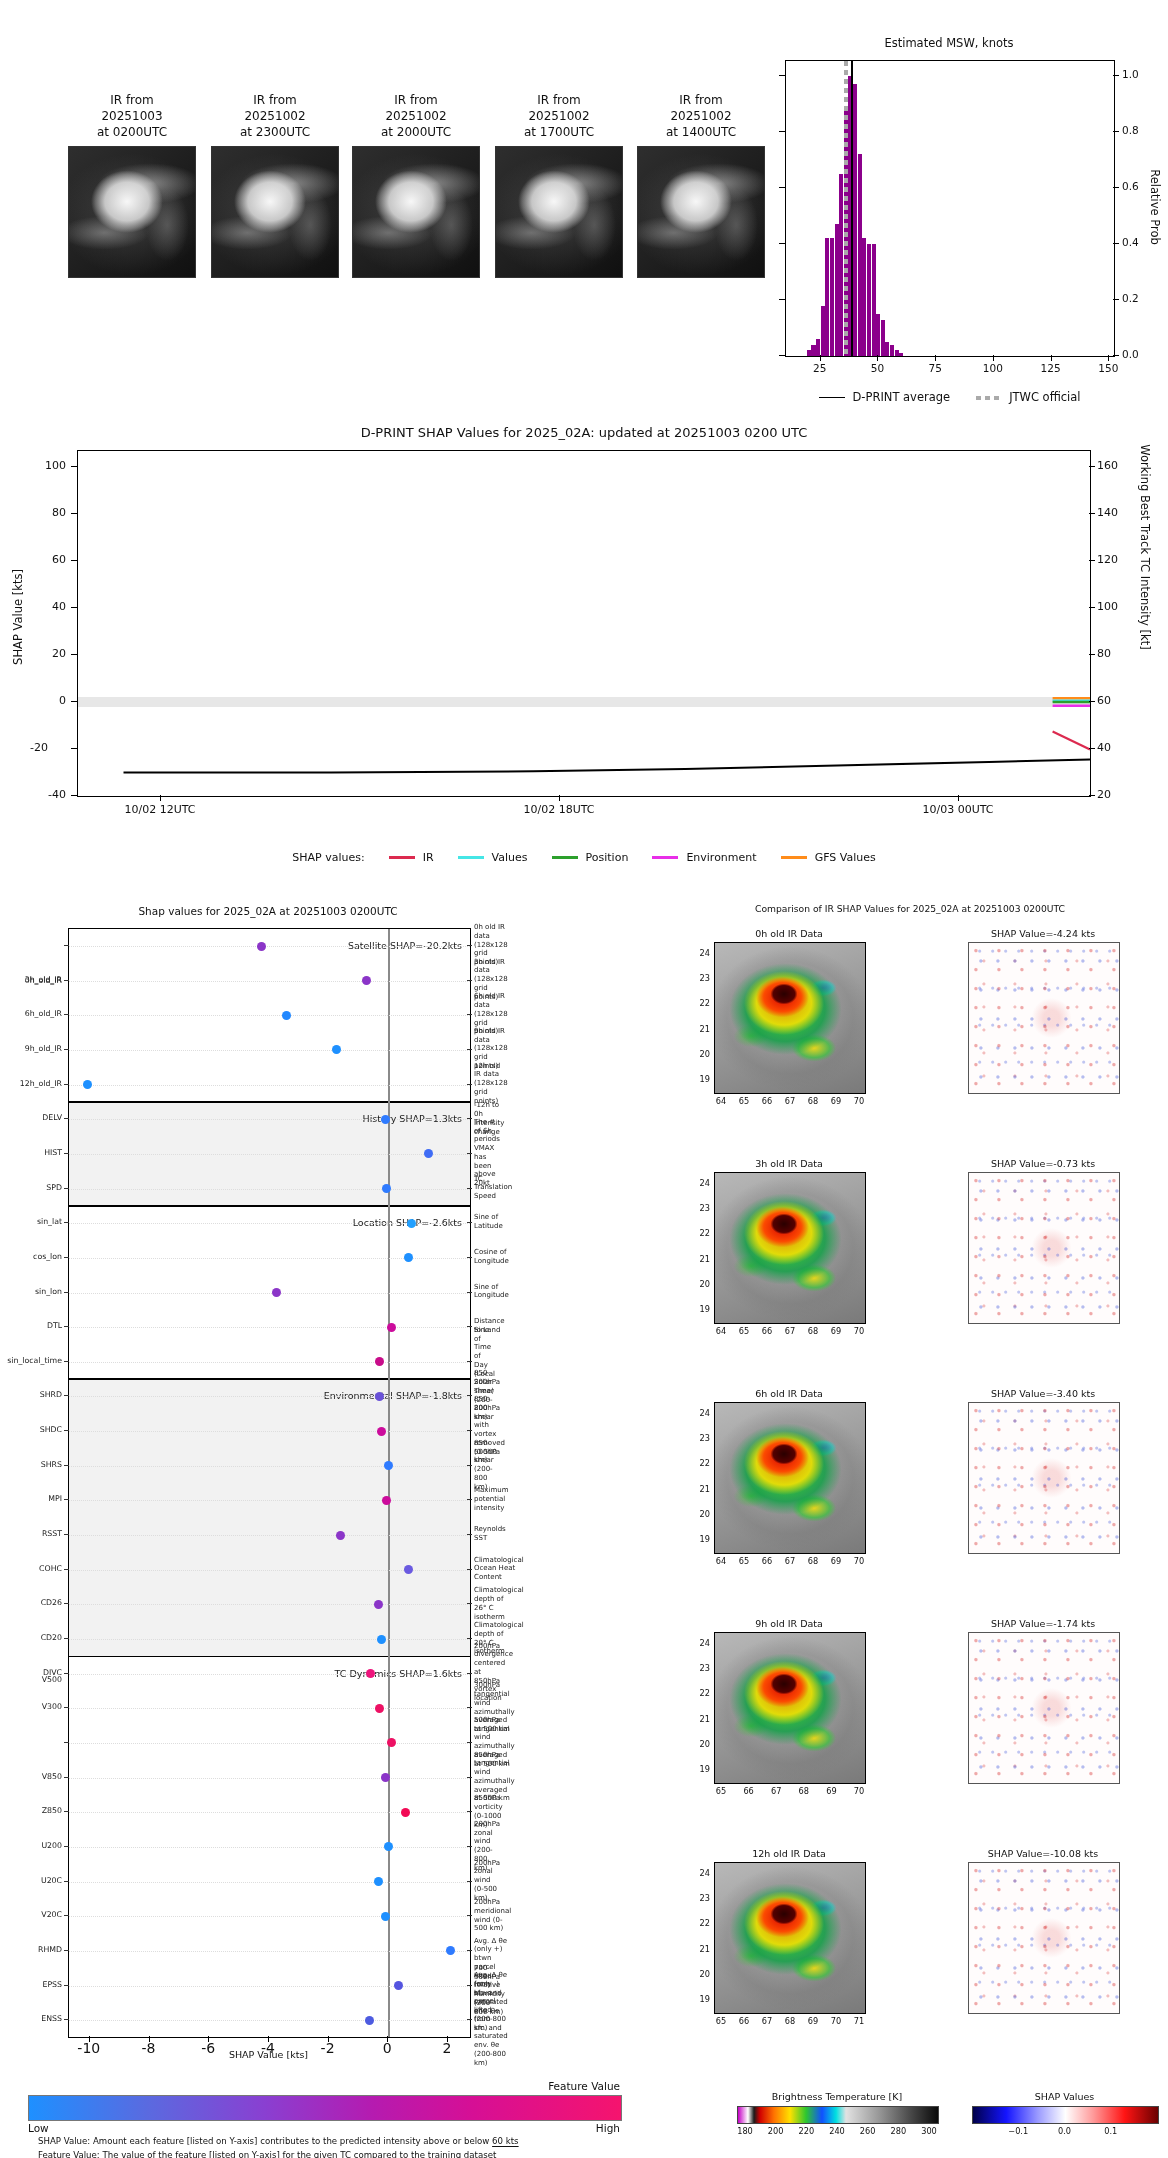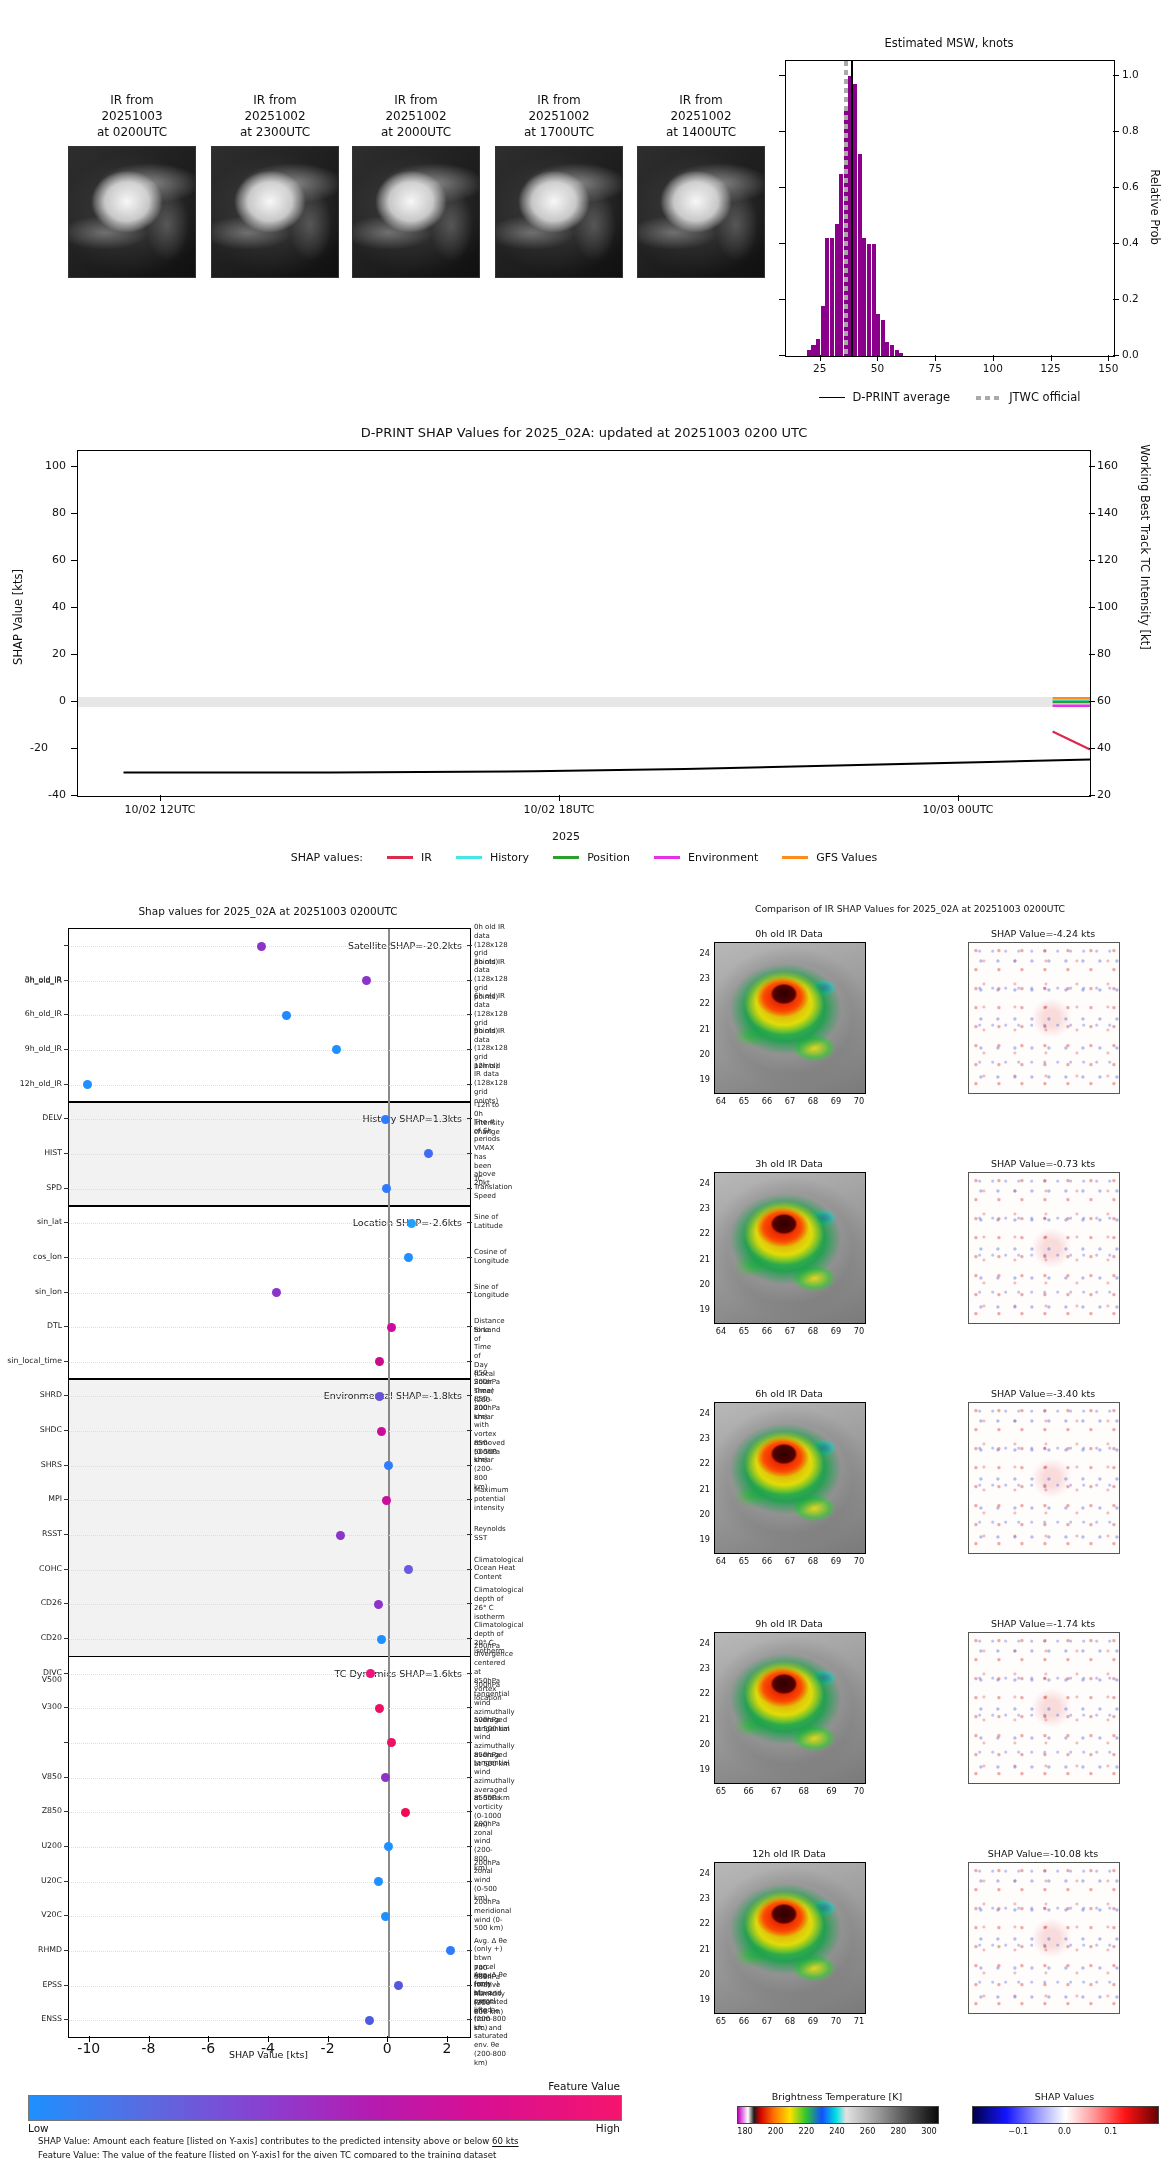--- a/index.html
+++ b/index.html
@@ -184,30 +184,29 @@
         <polyline points="45.5,321.5 253.0,321.5 455.4,320.3 607.2,318.0 759.0,314.4 910.8,310.9 1012.0,308.6" fill="none" stroke="#000000" stroke-width="2"></polyline>
         <polyline points="974.6,280.4 1012.0,298.5" fill="none" stroke="#dc2a4f" stroke-width="2.2"></polyline>
         <polyline points="974.6,247.2 1012.0,247.2" fill="none" stroke="#ff8c1a" stroke-width="2.4"></polyline>
         <polyline points="974.6,249.6 1012.0,249.6" fill="none" stroke="#45e6e6" stroke-width="2.4"></polyline>
         <polyline points="974.6,251.0 1012.0,251.0" fill="none" stroke="#2ca02c" stroke-width="2.4"></polyline>
         <polyline points="974.6,254.8 1012.0,254.8" fill="none" stroke="#e82ee8" stroke-width="2.4"></polyline>
       </svg>
   </div>
   <div class="abs rot-l" id="ts-ylab-l">SHAP Value [kts]</div>
   <div class="abs rot-r" id="ts-ylab-r">Working Best Track TC Intensity [kt]</div>
-  <div class="abs" id="ts-year">2025</div>
   <div class="abs ts-legend-row" id="ts-legend1" style="top:851px;">
       <div>SHAP values:</div>
       <div class="ts-leg-item">
         <div class="ts-leg-swatch" style="background: rgb(220, 42, 79);"></div>
         <div>IR</div>
       </div>
       <div class="ts-leg-item">
         <div class="ts-leg-swatch" style="background: rgb(69, 230, 230);"></div>
-        <div>History</div>
+        <div>Values</div>
       </div>
       <div class="ts-leg-item">
         <div class="ts-leg-swatch" style="background: rgb(44, 160, 44);"></div>
         <div>Position</div>
       </div>
       <div class="ts-leg-item">
         <div class="ts-leg-swatch" style="background: rgb(232, 46, 232);"></div>
         <div>Environment</div>
       </div>
       <div class="ts-leg-item">

